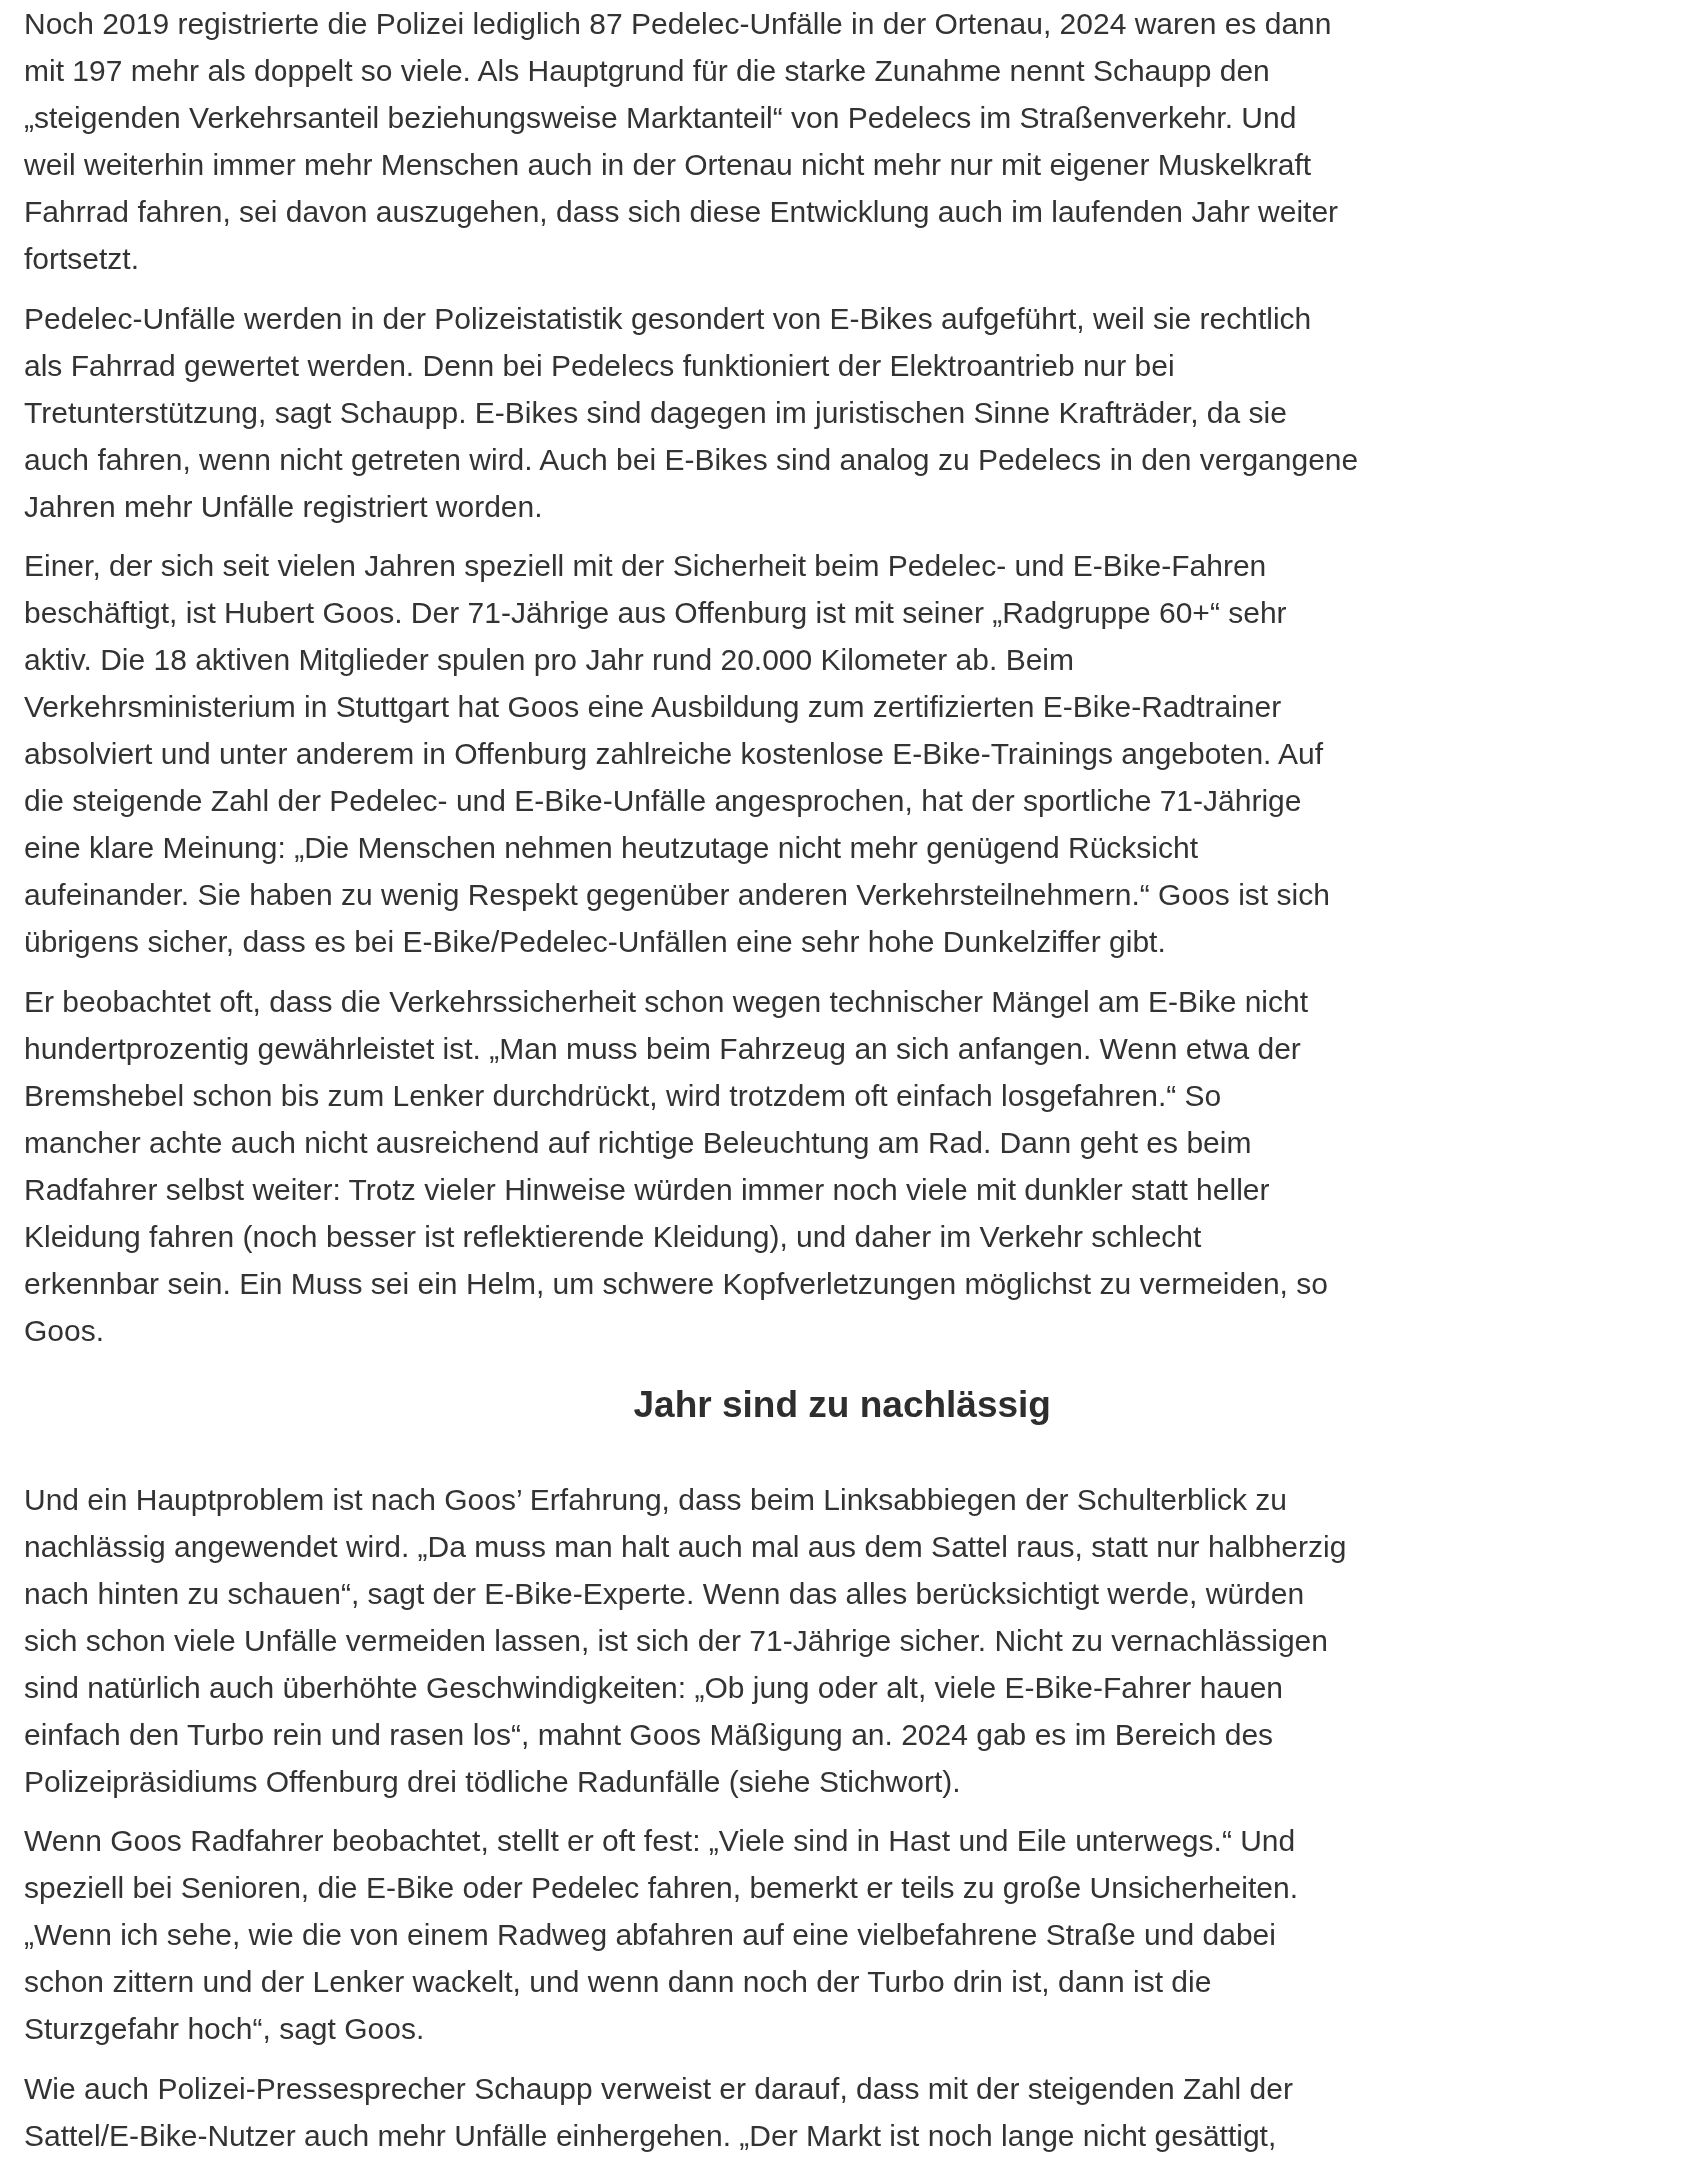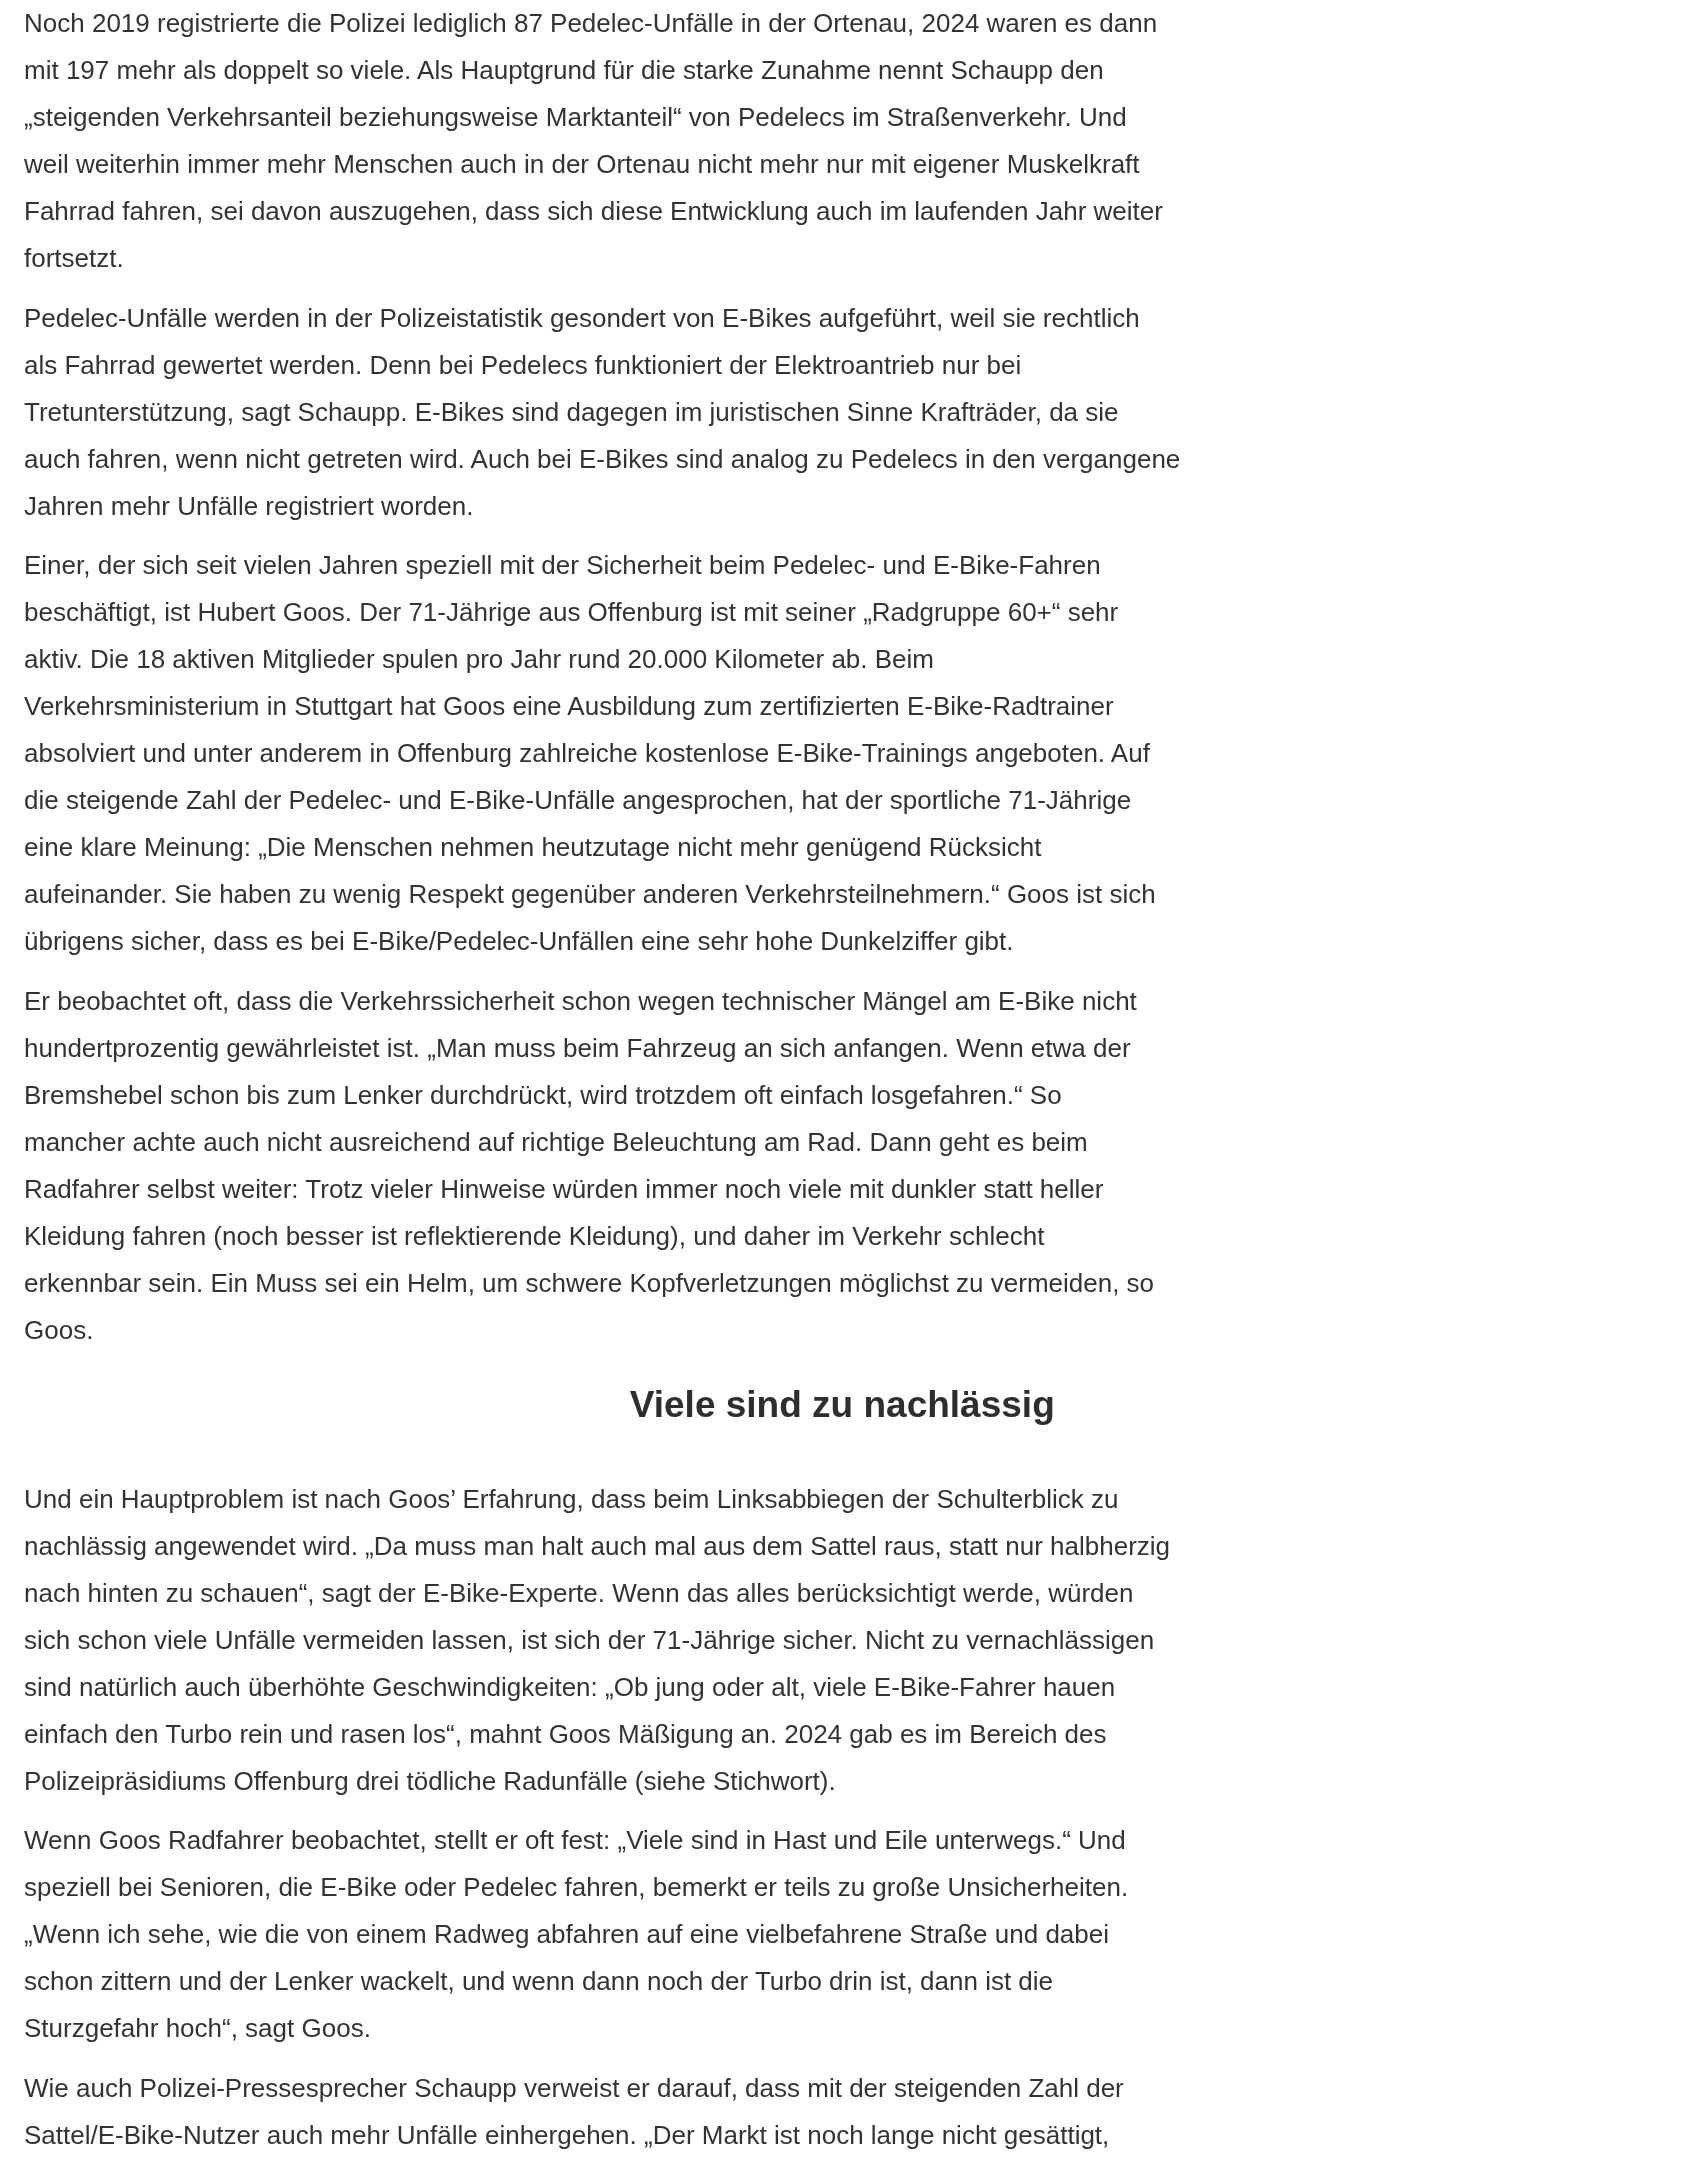--- a/index.html
+++ b/index.html
@@ -12,21 +12,21 @@
     height: 2183px;
     overflow: hidden;
     font-family: "Liberation Sans", "DejaVu Sans", sans-serif;
     color: #333333;
   }
   .article {
     padding: 0 26.5px 0 24px;
   }
   p.para {
     margin: 0 0 12.6px 0;
-    font-size: 26px;
+    font-size: 30px;
     line-height: 47px;
     font-weight: 400;
     white-space: pre-line;
     letter-spacing: 0;
   }
   h2.section-heading {
     font-size: 37px;
     line-height: 53px;
     font-weight: 700;
     text-align: center;
@@ -60,21 +60,21 @@
 aufeinander. Sie haben zu wenig Respekt gegenüber anderen Verkehrsteilnehmern.“ Goos ist sich
 übrigens sicher, dass es bei E-Bike/Pedelec-Unfällen eine sehr hohe Dunkelziffer gibt.</p>
   <p class="para">Er beobachtet oft, dass die Verkehrssicherheit schon wegen technischer Mängel am E-Bike nicht
 hundertprozentig gewährleistet ist. „Man muss beim Fahrzeug an sich anfangen. Wenn etwa der
 Bremshebel schon bis zum Lenker durchdrückt, wird trotzdem oft einfach losgefahren.“ So
 mancher achte auch nicht ausreichend auf richtige Beleuchtung am Rad. Dann geht es beim
 Radfahrer selbst weiter: Trotz vieler Hinweise würden immer noch viele mit dunkler statt heller
 Kleidung fahren (noch besser ist reflektierende Kleidung), und daher im Verkehr schlecht
 erkennbar sein. Ein Muss sei ein Helm, um schwere Kopfverletzungen möglichst zu vermeiden, so
 Goos.</p>
-  <h2 class="section-heading">Viele sind zu nachlässig</h2>
+  <h2 class="section-heading">Jahr sind zu nachlässig</h2>
   <p class="para">Und ein Hauptproblem ist nach Goos’ Erfahrung, dass beim Linksabbiegen der Schulterblick zu
 nachlässig angewendet wird. „Da muss man halt auch mal aus dem Sattel raus, statt nur halbherzig
 nach hinten zu schauen“, sagt der E-Bike-Experte. Wenn das alles berücksichtigt werde, würden
 sich schon viele Unfälle vermeiden lassen, ist sich der 71-Jährige sicher. Nicht zu vernachlässigen
 sind natürlich auch überhöhte Geschwindigkeiten: „Ob jung oder alt, viele E-Bike-Fahrer hauen
 einfach den Turbo rein und rasen los“, mahnt Goos Mäßigung an. 2024 gab es im Bereich des
 Polizeipräsidiums Offenburg drei tödliche Radunfälle (siehe Stichwort).</p>
   <p class="para">Wenn Goos Radfahrer beobachtet, stellt er oft fest: „Viele sind in Hast und Eile unterwegs.“ Und
 speziell bei Senioren, die E-Bike oder Pedelec fahren, bemerkt er teils zu große Unsicherheiten.
 „Wenn ich sehe, wie die von einem Radweg abfahren auf eine vielbefahrene Straße und dabei

